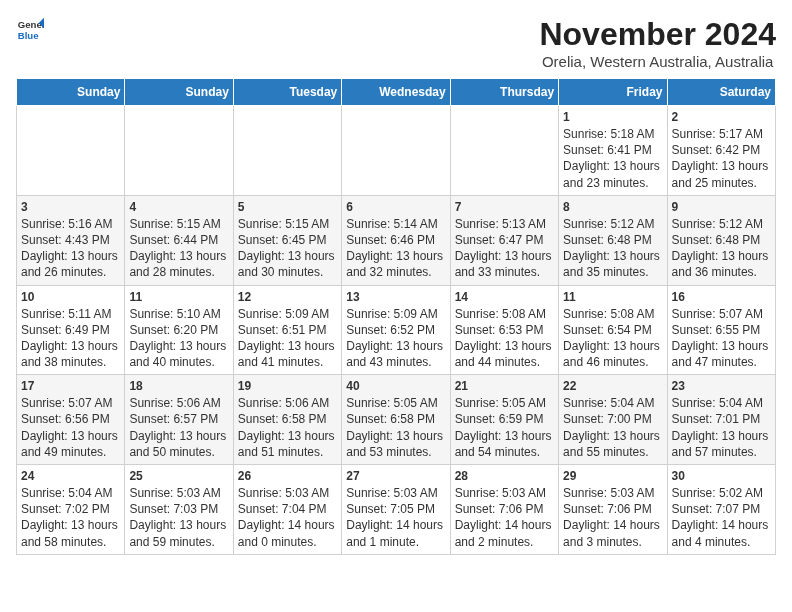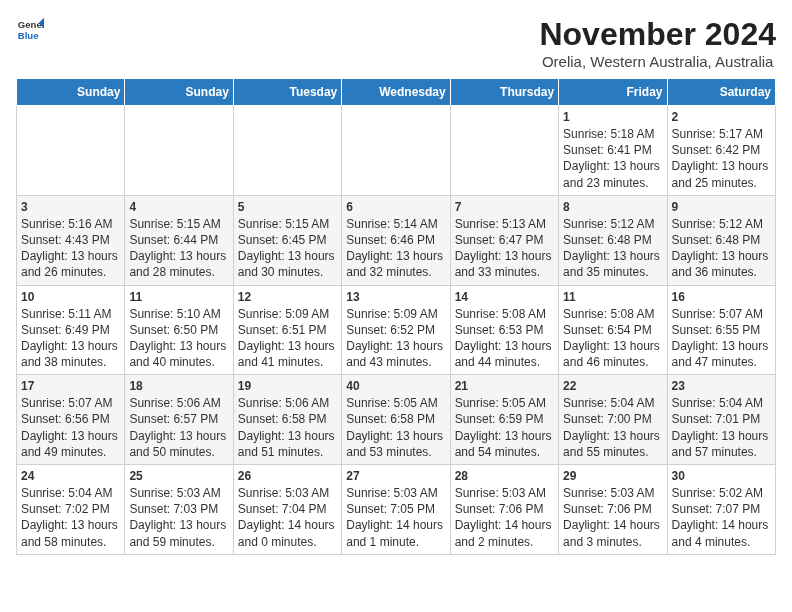--- a/index.html
+++ b/index.html
@@ -180,21 +180,21 @@
         <td>
           <div class="day-number">10</div>
           <div class="day-info" style="white-space: pre-line;">Sunrise: 5:11 AM
 Sunset: 6:49 PM
 Daylight: 13 hours
 and 38 minutes.</div>
         </td>
         <td>
           <div class="day-number">11</div>
           <div class="day-info" style="white-space: pre-line;">Sunrise: 5:10 AM
-Sunset: 6:50 PM
+Sunset: 6:20 PM
 Daylight: 13 hours
 and 40 minutes.</div>
         </td>
         <td>
           <div class="day-number">12</div>
           <div class="day-info" style="white-space: pre-line;">Sunrise: 5:09 AM
 Sunset: 6:51 PM
 Daylight: 13 hours
 and 41 minutes.</div>
         </td>

